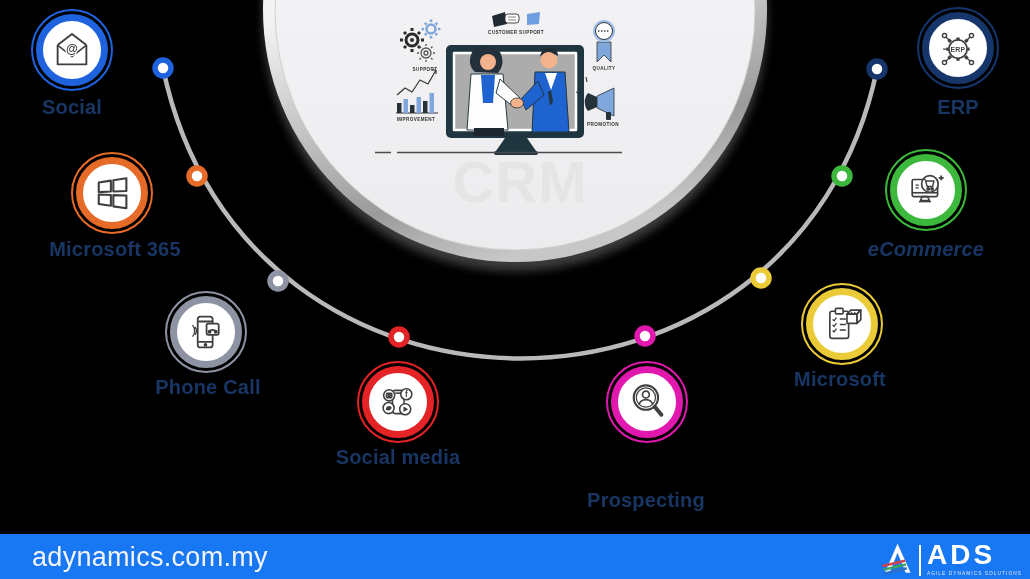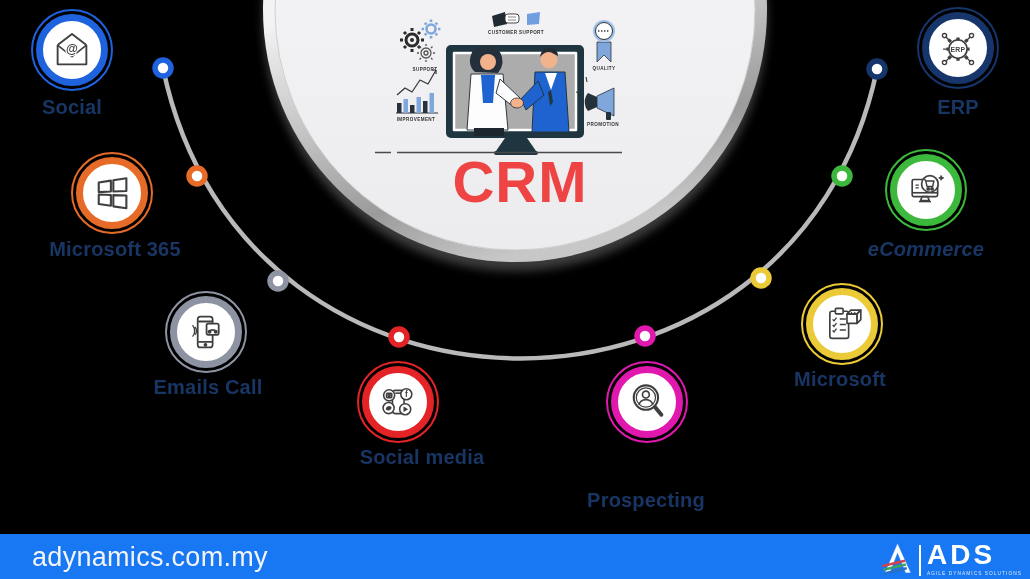--- a/index.html
+++ b/index.html
@@ -19,28 +19,28 @@
   .b-prospecting{left:606px;top:361px;--c:#E118AE;}
   .b-inventory  {left:801px;top:283px;--c:#EACA36;}
   .b-ecommerce  {left:885px;top:149px;--c:#3CB83C;}
   .b-erp        {left:917px;top:7px;  --c:#16356B;}
 
   .node-label{position:absolute;transform:translateX(-50%);white-space:nowrap;
               font-size:20px;font-weight:bold;color:#183563;letter-spacing:.2px;}
   .l-emails     {left:72px; top:96px;}
   .l-microsoft  {left:115px;top:238px;}
   .l-phone      {left:208px;top:376px;}
-  .l-social     {left:398px;top:446px;margin-left:24px;}
+  .l-social     {left:398px;top:446px;}
   .l-prospecting{left:646px;top:446px;margin-top:43px;}
   .l-inventory  {left:840px;top:368px;}
   .l-ecommerce  {left:926px;top:238px;font-style:italic;}
   .l-erp        {left:958px;top:96px;}
 
   .crm-title{position:absolute;left:430px;top:153px;width:180px;text-align:center;
-             font-size:58px;font-weight:bold;color:#ef4444;letter-spacing:1px;line-height:1;}
+             font-size:58px;font-weight:bold;color:#e5e5e5;letter-spacing:1px;line-height:1;}
 
   
   .footer-bar{position:absolute;left:0;bottom:0;width:1030px;height:45px;background:#1877F2;}
   .website{position:absolute;left:16px;top:50%;transform:translateY(-50%);
            font-size:27px;color:#F3F4F6;letter-spacing:.3px;margin-left:16px;}
   .ads-logo{position:absolute;right:8px;top:3px;height:39px;display:flex;align-items:flex-end;}
   .ads-divider{width:2px;height:31px;background:#fff;margin:0 6px 0 3px;}
   .ads-text{display:flex;flex-direction:column;justify-content:center;}
   .ads-abbr{font-size:28px;font-weight:bold;color:#fff;letter-spacing:3px;line-height:1;}
   .ads-tagline{font-size:4.8px;color:#DDE9FA;letter-spacing:1.05px;margin-top:2px;white-space:nowrap;}
@@ -291,21 +291,21 @@
         <path d="M19,9.5 v3 M19,27.5 v3 M10.5,20 h-2 M29.5,20 h-2 M12.5,13.5 l-2.1,-2.1 M25.5,13.5 l2.1,-2.1 M12.5,26.5 l-2.1,2.1 M25.5,26.5 l2.1,2.1" stroke-width="3"></path>
         <circle cx="19" cy="20" r="8.3" fill="#fff" stroke-width="1.6"></circle>
         <text x="19" y="22.3" font-size="6.2" font-weight="bold" fill="#3F3F3F" stroke="none" text-anchor="middle" letter-spacing="0.3">ERP</text>
       </svg>
     </div>
   </div>
 
   
   <div class="node-label l-emails">Social</div>
   <div class="node-label l-microsoft">Microsoft 365</div>
-  <div class="node-label l-phone">Emails Call</div>
+  <div class="node-label l-phone">Phone Call</div>
   <div class="node-label l-social">Social media</div>
   <div class="node-label l-prospecting">Prospecting</div>
   <div class="node-label l-inventory">Microsoft</div>
   <div class="node-label l-ecommerce">eCommerce</div>
   <div class="node-label l-erp">ERP</div>
 
   
   <div class="footer-bar">
     <div class="website">adynamics.com.my</div>
     <div class="ads-logo">

